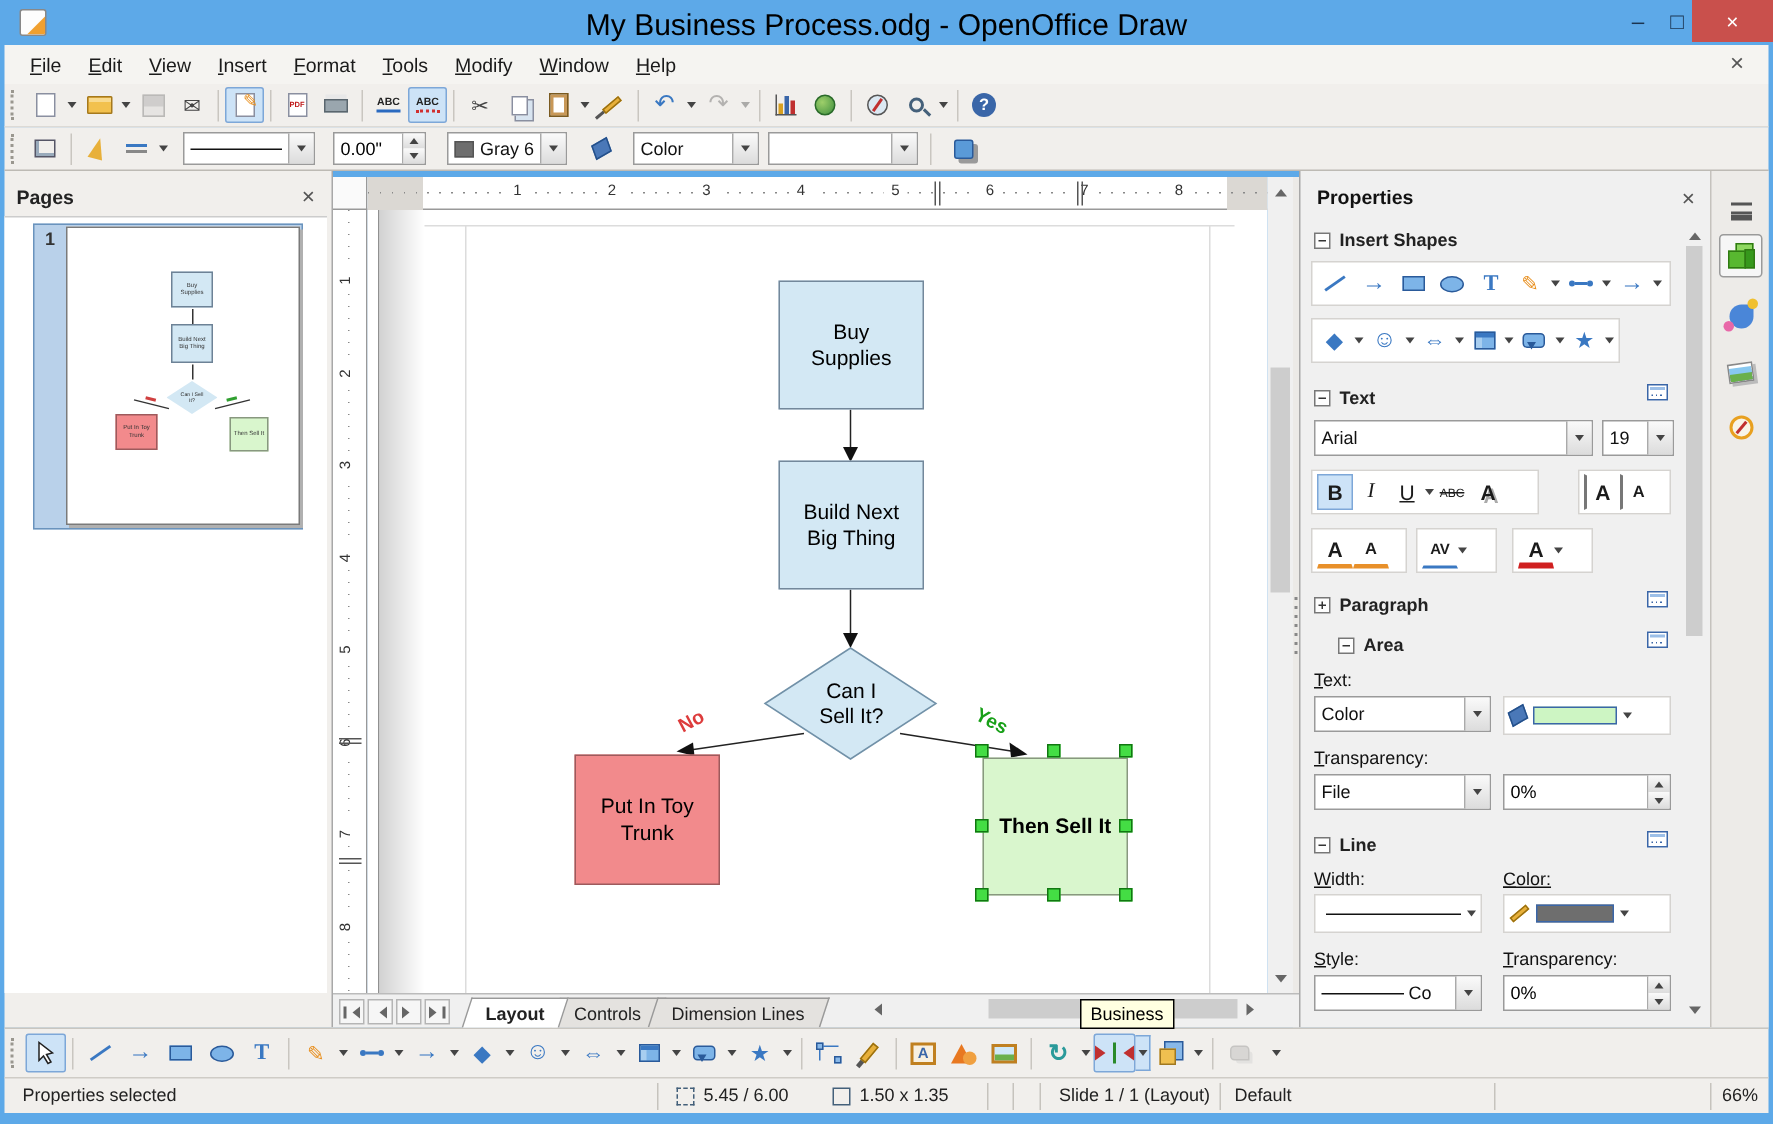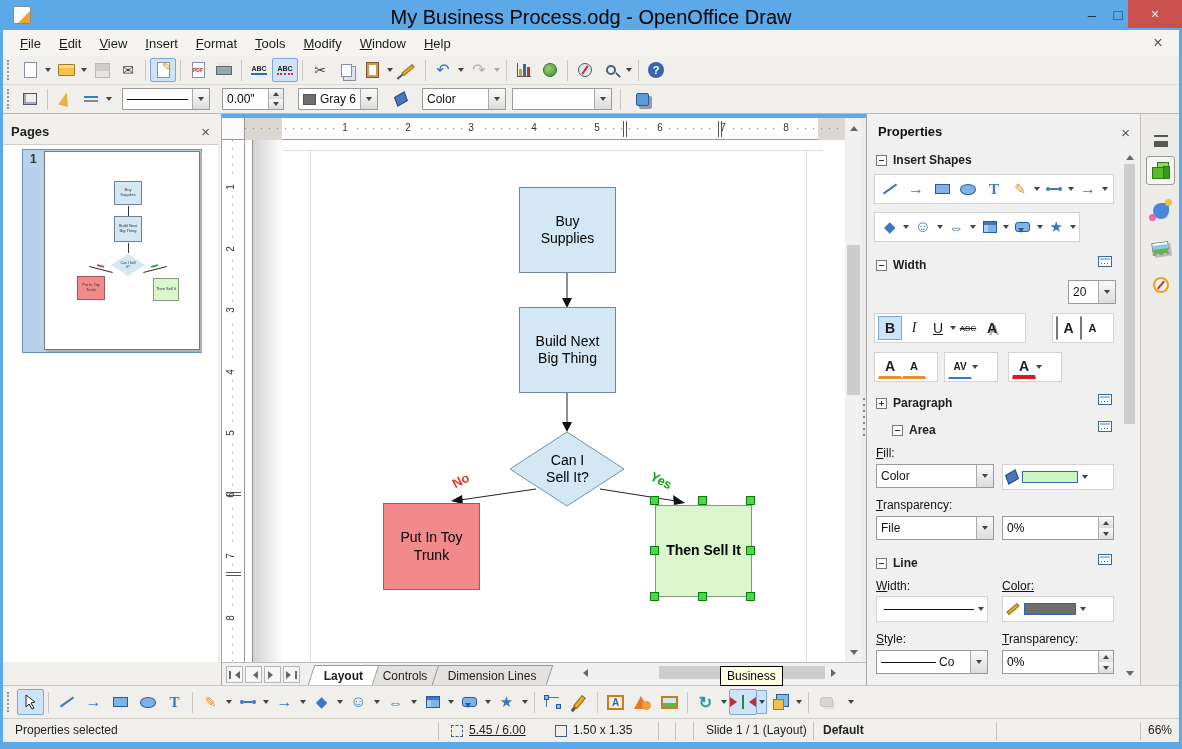--- a/index.html
+++ b/index.html
@@ -592,25 +592,31 @@
     <span class="pnl-ic">
         <span class="shp-callout"></span>
       </span>
       <span class="tri"></span>
     <span class="pnl-ic blue" style="font-size:15px;">★</span>
       <span class="tri"></span>
   </div>
 
   <div class="sec-head abs" style="left:876px;top:258px;">
     <span class="cbox"></span>
-    <span>Width</span>
+    <span>Text</span>
   </div>
   <div class="launcher abs" style="left:1098px;top:256px;"></div>
+  <div class="combo abs" style="left:876px;top:280px;width:186px;height:24px;">
+    <span class="val">Arial</span>
+      <span class="cbtn">
+        <span class="tri"></span>
+      </span>
+  </div>
   <div class="combo abs" style="left:1068px;top:280px;width:48px;height:24px;">
-    <span class="val">20</span>
+    <span class="val">19</span>
       <span class="cbtn">
         <span class="tri"></span>
       </span>
   </div>
   <div class="wbox" style="left:874px;top:313px;width:152px;height:30px;">
     <span class="fmt-btn active" style="font-weight:bold;">B</span>
     <span class="fmt-btn" style="font-style:italic;font-family:'Liberation Serif',serif;">I</span>
     <span class="fmt-btn" style="text-decoration:underline;">U</span>
     <span class="tri"></span>
     <span class="fmt-btn" style="font-size:8px;text-decoration:line-through;">ABC</span>
@@ -637,21 +643,21 @@
     <span class="cbox plus"></span>
     <span>Paragraph</span>
   </div>
   <div class="launcher abs" style="left:1098px;top:394px;"></div>
 
   <div class="sec-head abs" style="left:876px;top:423px;margin-left:16px;">
     <span class="cbox"></span>
     <span>Area</span>
   </div>
   <div class="launcher abs" style="left:1098px;top:421px;"></div>
-  <span class="lbl ul" style="left:876px;top:446px;">Fill:</span>
+  <span class="lbl ul" style="left:876px;top:446px;">Text:</span>
   <div class="combo abs" style="left:876px;top:464px;width:118px;height:24px;">
     <span class="val">Color</span>
       <span class="cbtn">
         <span class="tri"></span>
       </span>
   </div>
   <div class="wbox" style="left:1002px;top:464px;width:112px;height:26px;gap:4px;">
     <span style="width:12px;height:10px;background:#4a78b8;border:1px solid #24508a;transform:rotate(-30deg) skewX(-10deg);"></span>
     <span class="swatch" style="width:56px;background:#cdf5c3;"></span>
     <span class="tri"></span>
@@ -863,28 +869,28 @@
     </div>
     <div class="ddc" style="margin-left:6px;">
         <span class="tri"></span>
       </div>
   </div>
 
   <div id="statusbar" class="abs">
     <span class="st-text" style="left:12px;">Properties selected</span>
     <span class="st-sep" style="left:435px;"></span>
     <span class="dash-ic" style="left:448px;"></span>
-    <span class="st-text" style="left:466px;text-decoration:underline;">5.45 / 6.00</span>
+    <span class="st-text" style="left:466px;">5.45 / 6.00</span>
     <span class="dash-ic" style="left:552px;border-style:solid;border-color:#44607a;"></span>
     <span class="st-text" style="left:570px;">1.50 x 1.35</span>
     <span class="st-sep" style="left:655px;"></span>
     <span class="st-sep" style="left:672px;"></span>
     <span class="st-sep" style="left:690px;"></span>
     <span class="st-text" style="left:703px;">Slide 1 / 1 (Layout)</span>
     <span class="st-sep" style="left:810px;"></span>
-    <span class="st-text" style="left:820px;font-weight:bold;">Default</span>
+    <span class="st-text" style="left:820px;">Default</span>
     <span class="st-sep" style="left:993px;"></span>
 
     <span class="st-sep" style="left:1137px;"></span>
     <span class="st-text" style="left:1145px;">66%</span>
   </div>
 
 </div>
 
 </body></html>

